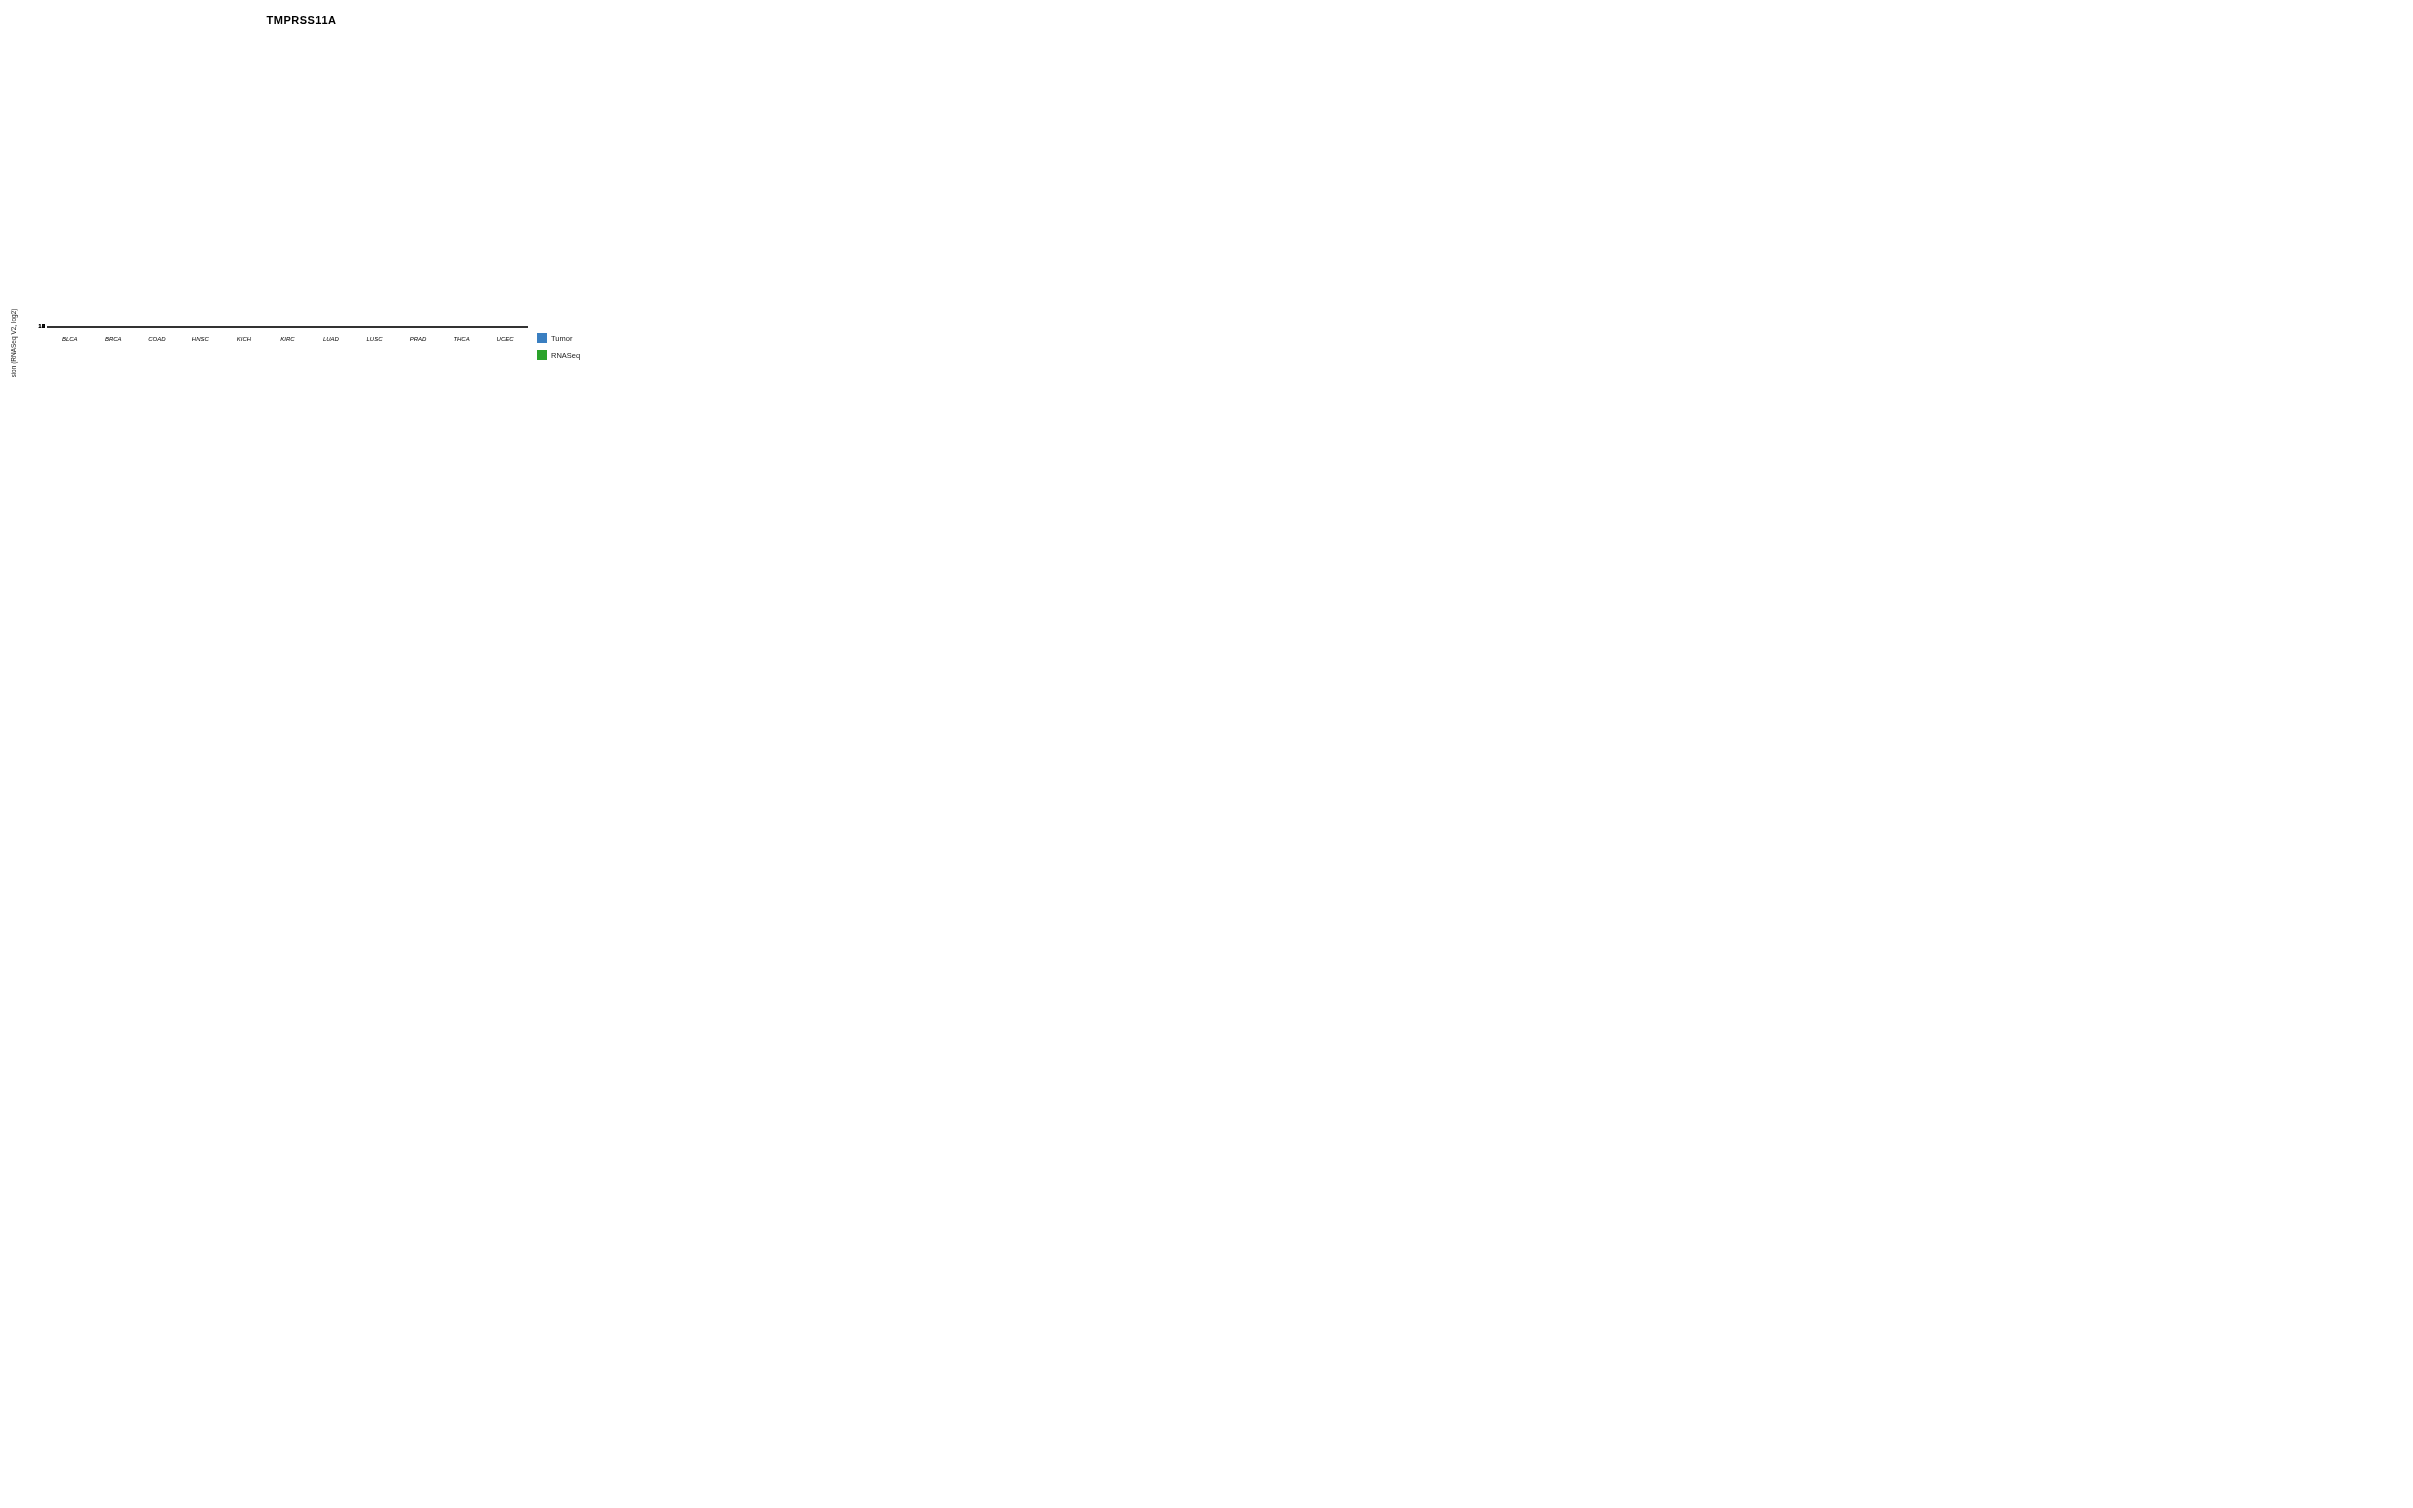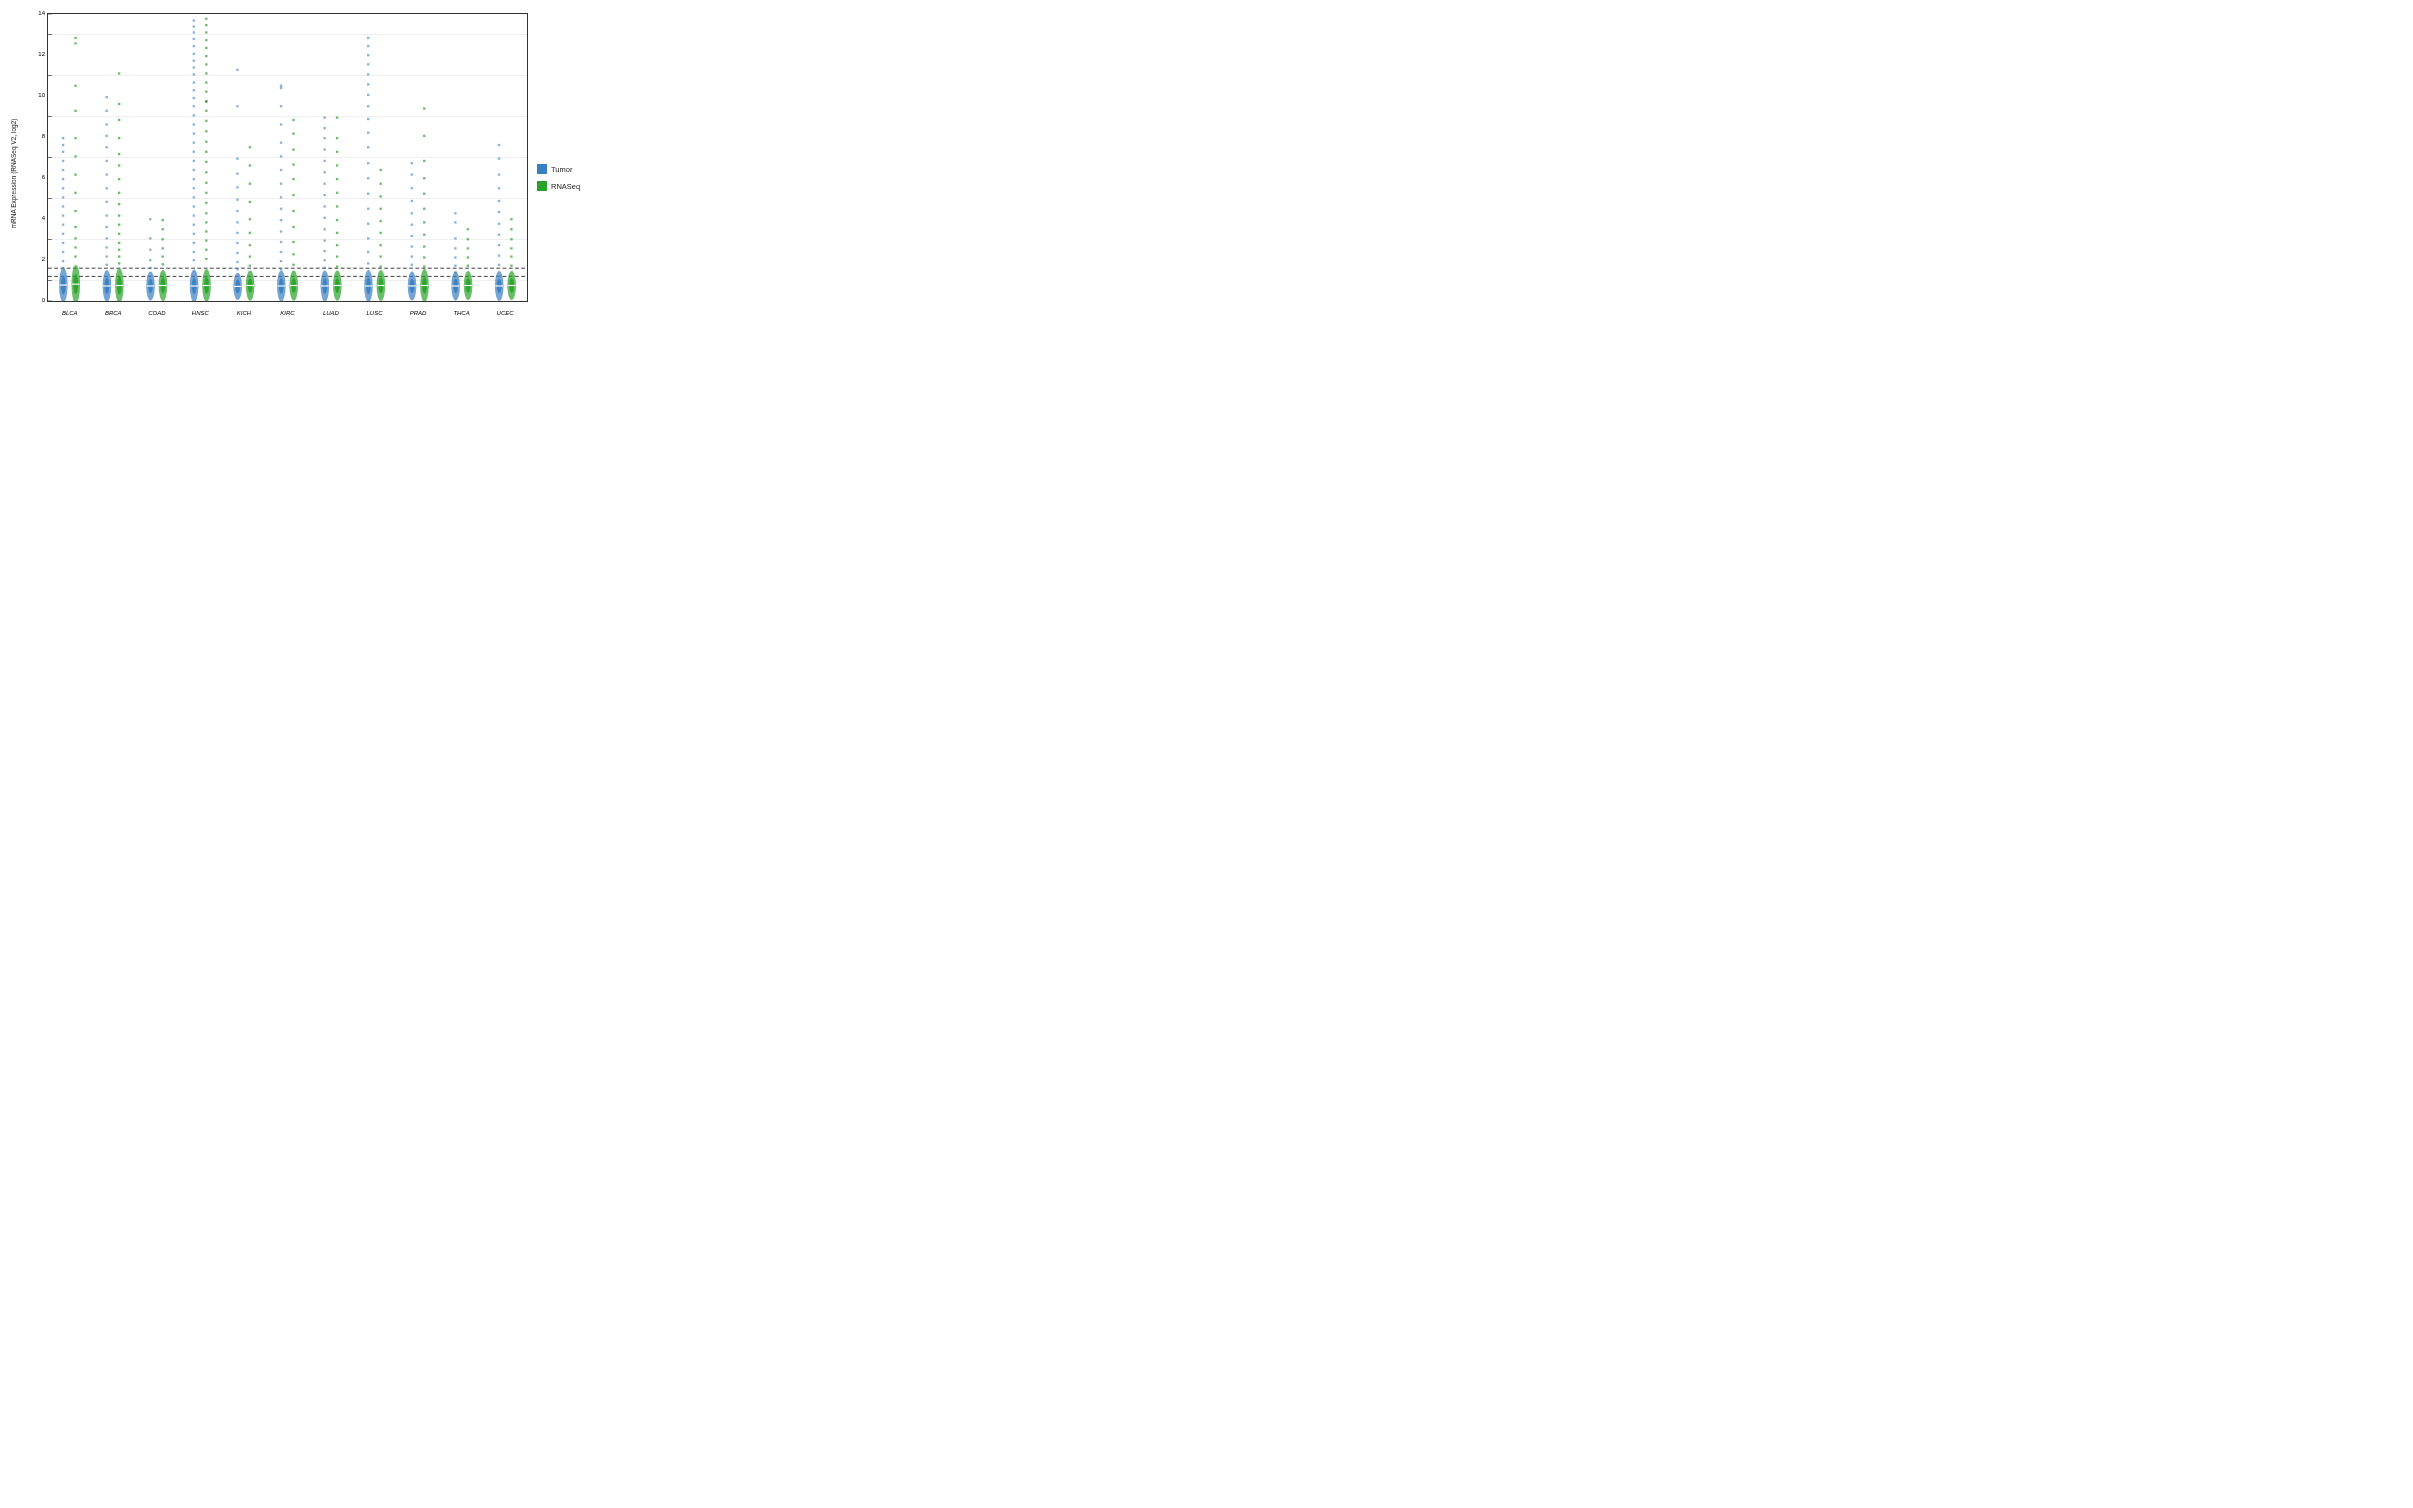--- a/index.html
+++ b/index.html
@@ -23,20 +23,21 @@
       font-size: 11px;
       font-weight: bold;
       padding: 9px 0 4px 0;
       letter-spacing: 0.5px;
     }
     .chart-area {
       display: flex;
       flex-direction: row;
       width: 100%;
       height: calc(100% - 30px);
+      align-items: flex-end;
     }
     .y-axis-label-container {
       display: flex;
       align-items: center;
       justify-content: center;
       width: 18px;
       flex-shrink: 0;
     }
     .y-axis-label {
       font-size: 6.5px;
@@ -88,20 +89,21 @@
     
     .violin-svg {
       position: absolute;
       top: 0; left: 0; width: 100%; height: 100%;
     }
   </style>
 </head>
 <body>
 
 <div class="chart-container">
+  <div class="chart-title">TMPRSS11A</div>
   <div class="chart-area">
     <div class="y-axis-label-container">
       <span class="y-axis-label">mRNA Expression (RNASeq V2, log2)</span>
     </div>
     <div class="plot-and-legend">
       <div style="flex:1; position:relative; margin-bottom:20px; margin-top:4px;">
         <div class="plot-region" style="position:absolute;top:0;left:24px;right:0;bottom:0;border:1px solid #333;background:#fff;">
           <svg class="violin-svg" viewBox="0 0 1000 630" preserveAspectRatio="none">
 
             <line x1="0" y1="45" x2="1000" y2="45" stroke="#ddd" stroke-width="1"></line>

